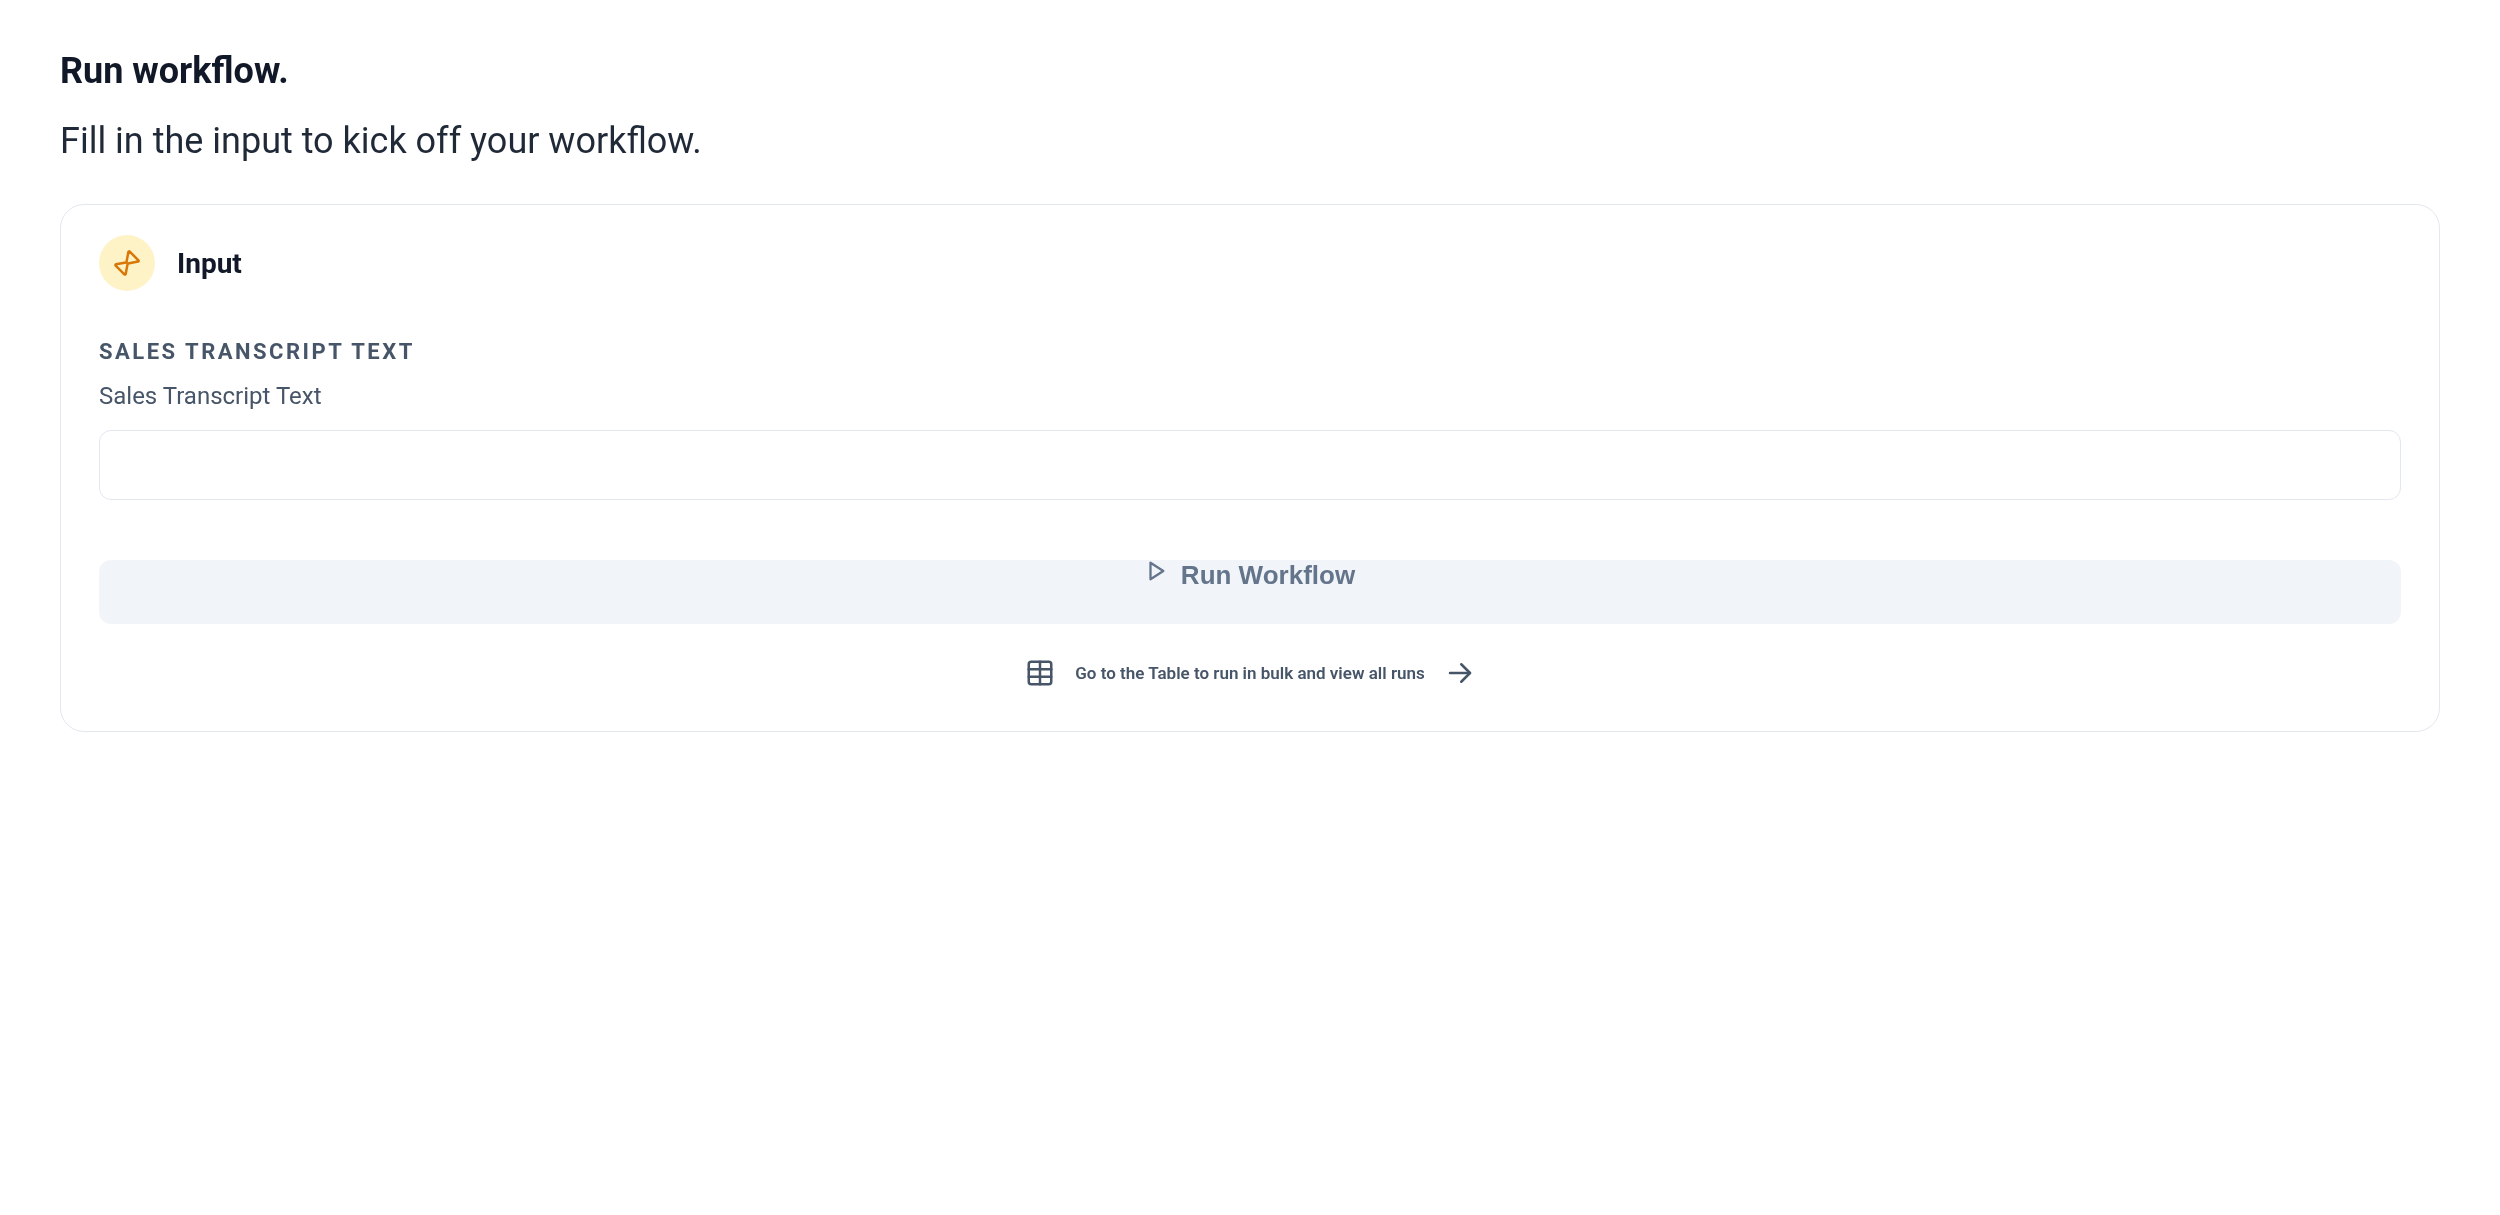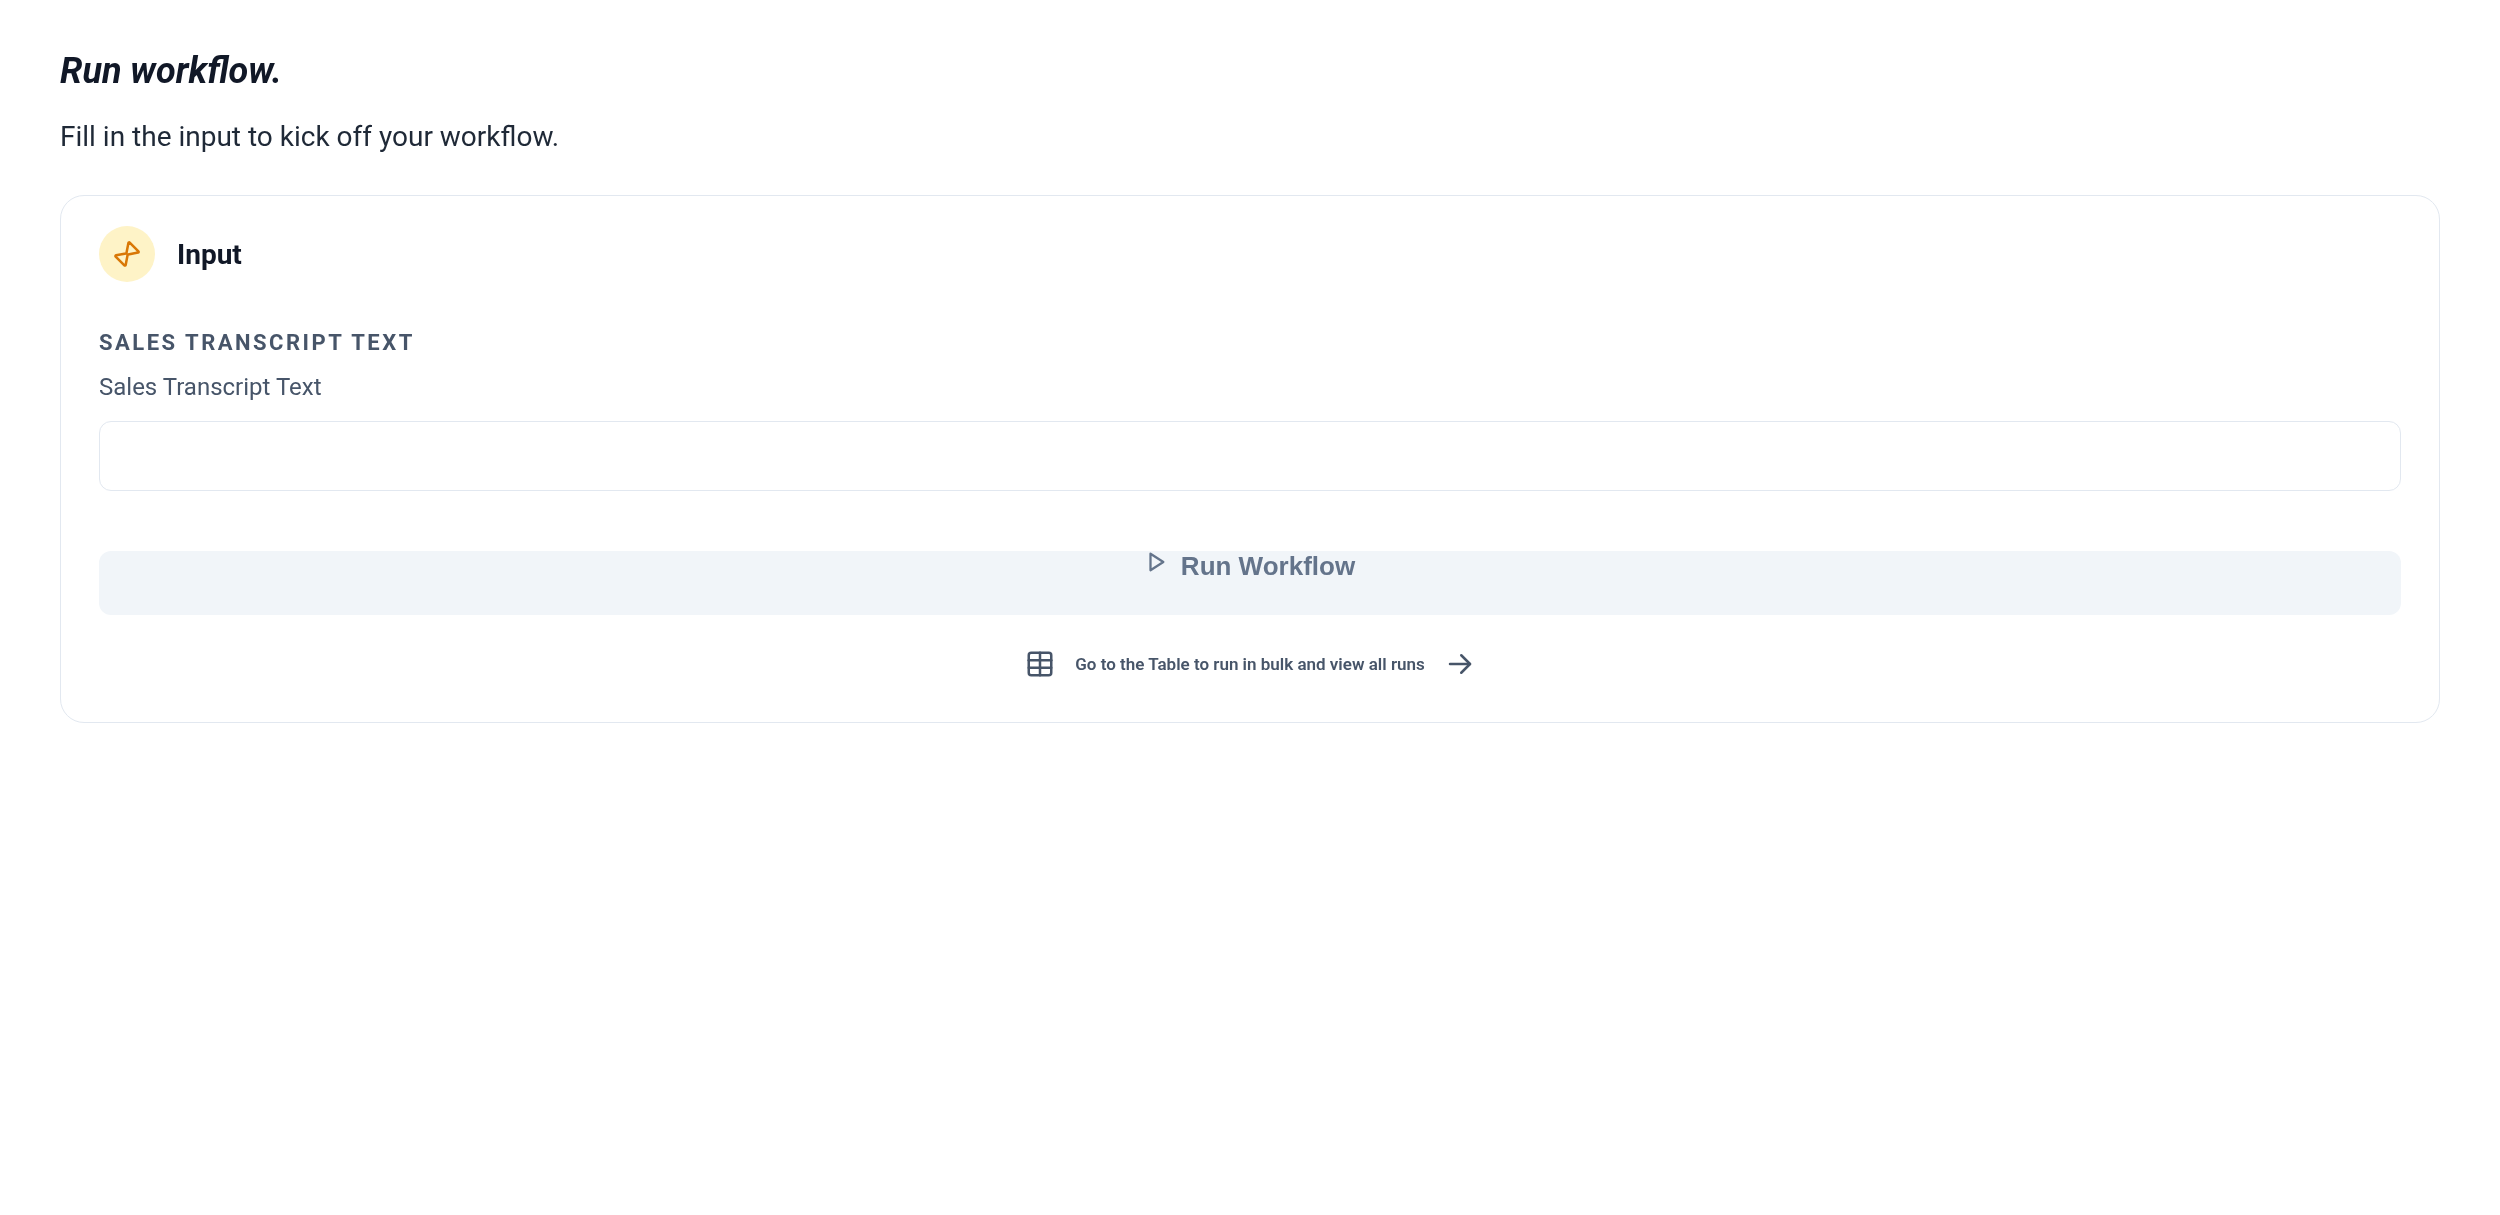--- a/index.html
+++ b/index.html
@@ -11,24 +11,23 @@
     font-family: -apple-system, BlinkMacSystemFont, "Segoe UI", Roboto, Helvetica, Arial, sans-serif;
     background: #ffffff;
     color: #111827;
     padding: 50px 60px;
   }
   .page-title {
     font-size: 36px;
     font-weight: 700;
     color: #111827;
     margin-bottom: 28px;
-    font-style: italic;
   }
   .page-subtitle {
-    font-size: 28px;
+    font-size: 36px;
     font-weight: 400;
     color: #1f2937;
     margin-bottom: 42px;
   }
   .card {
     border: 1.5px solid #e2e8f0;
     border-radius: 24px;
     padding: 30px 38px 43px 38px;
     background: #ffffff;
   }

